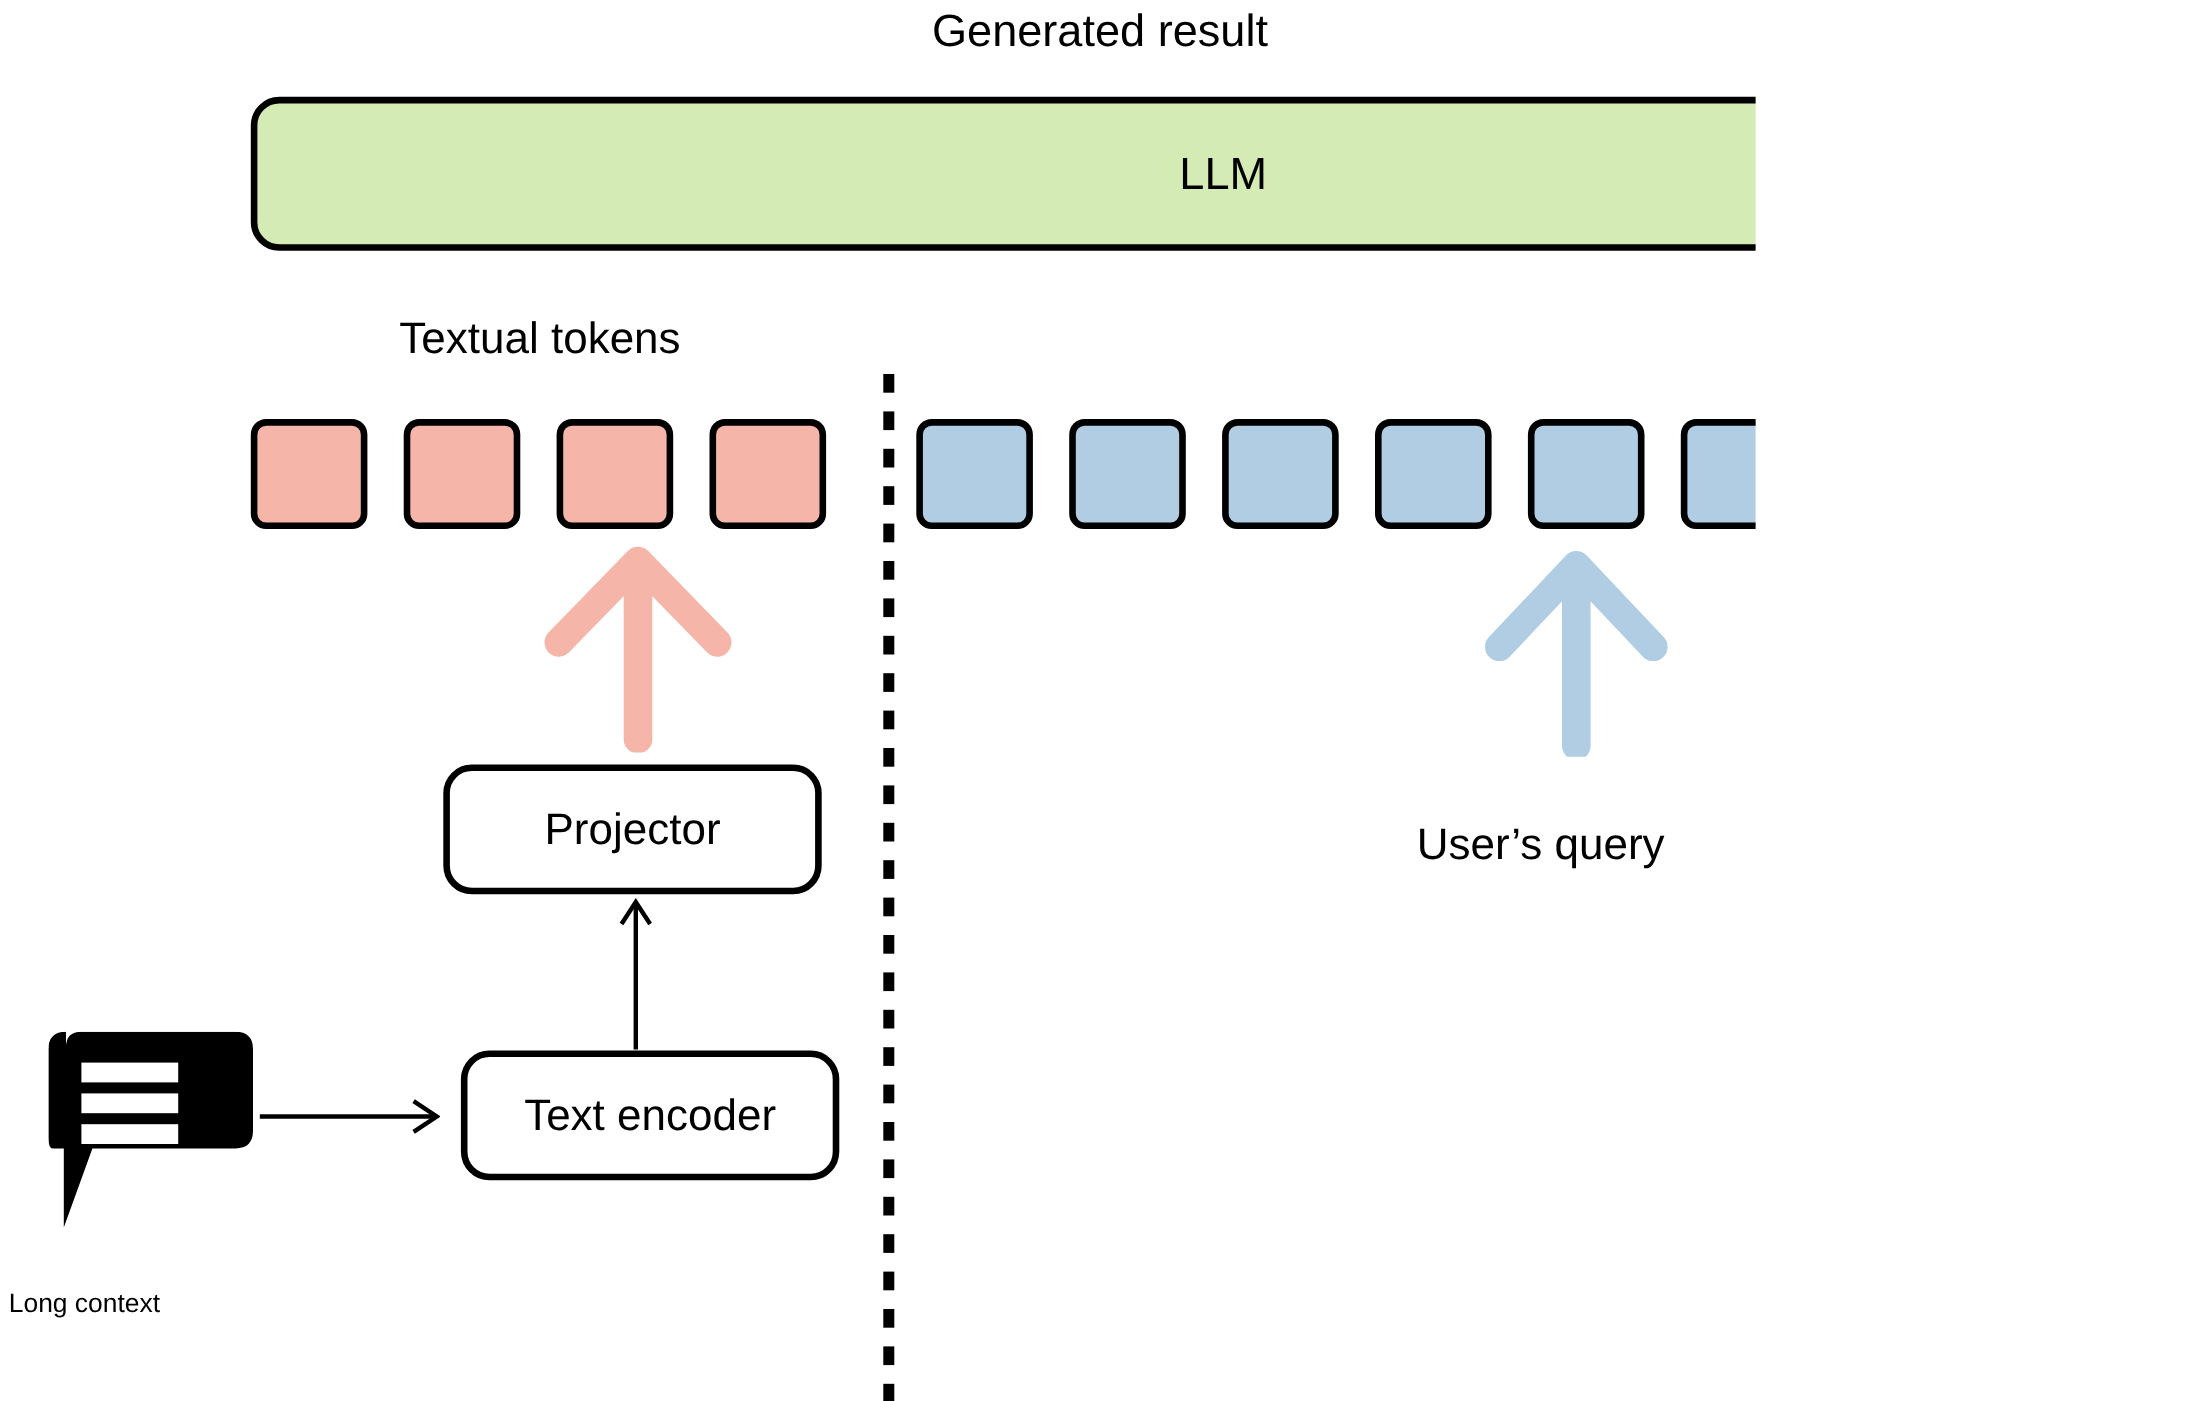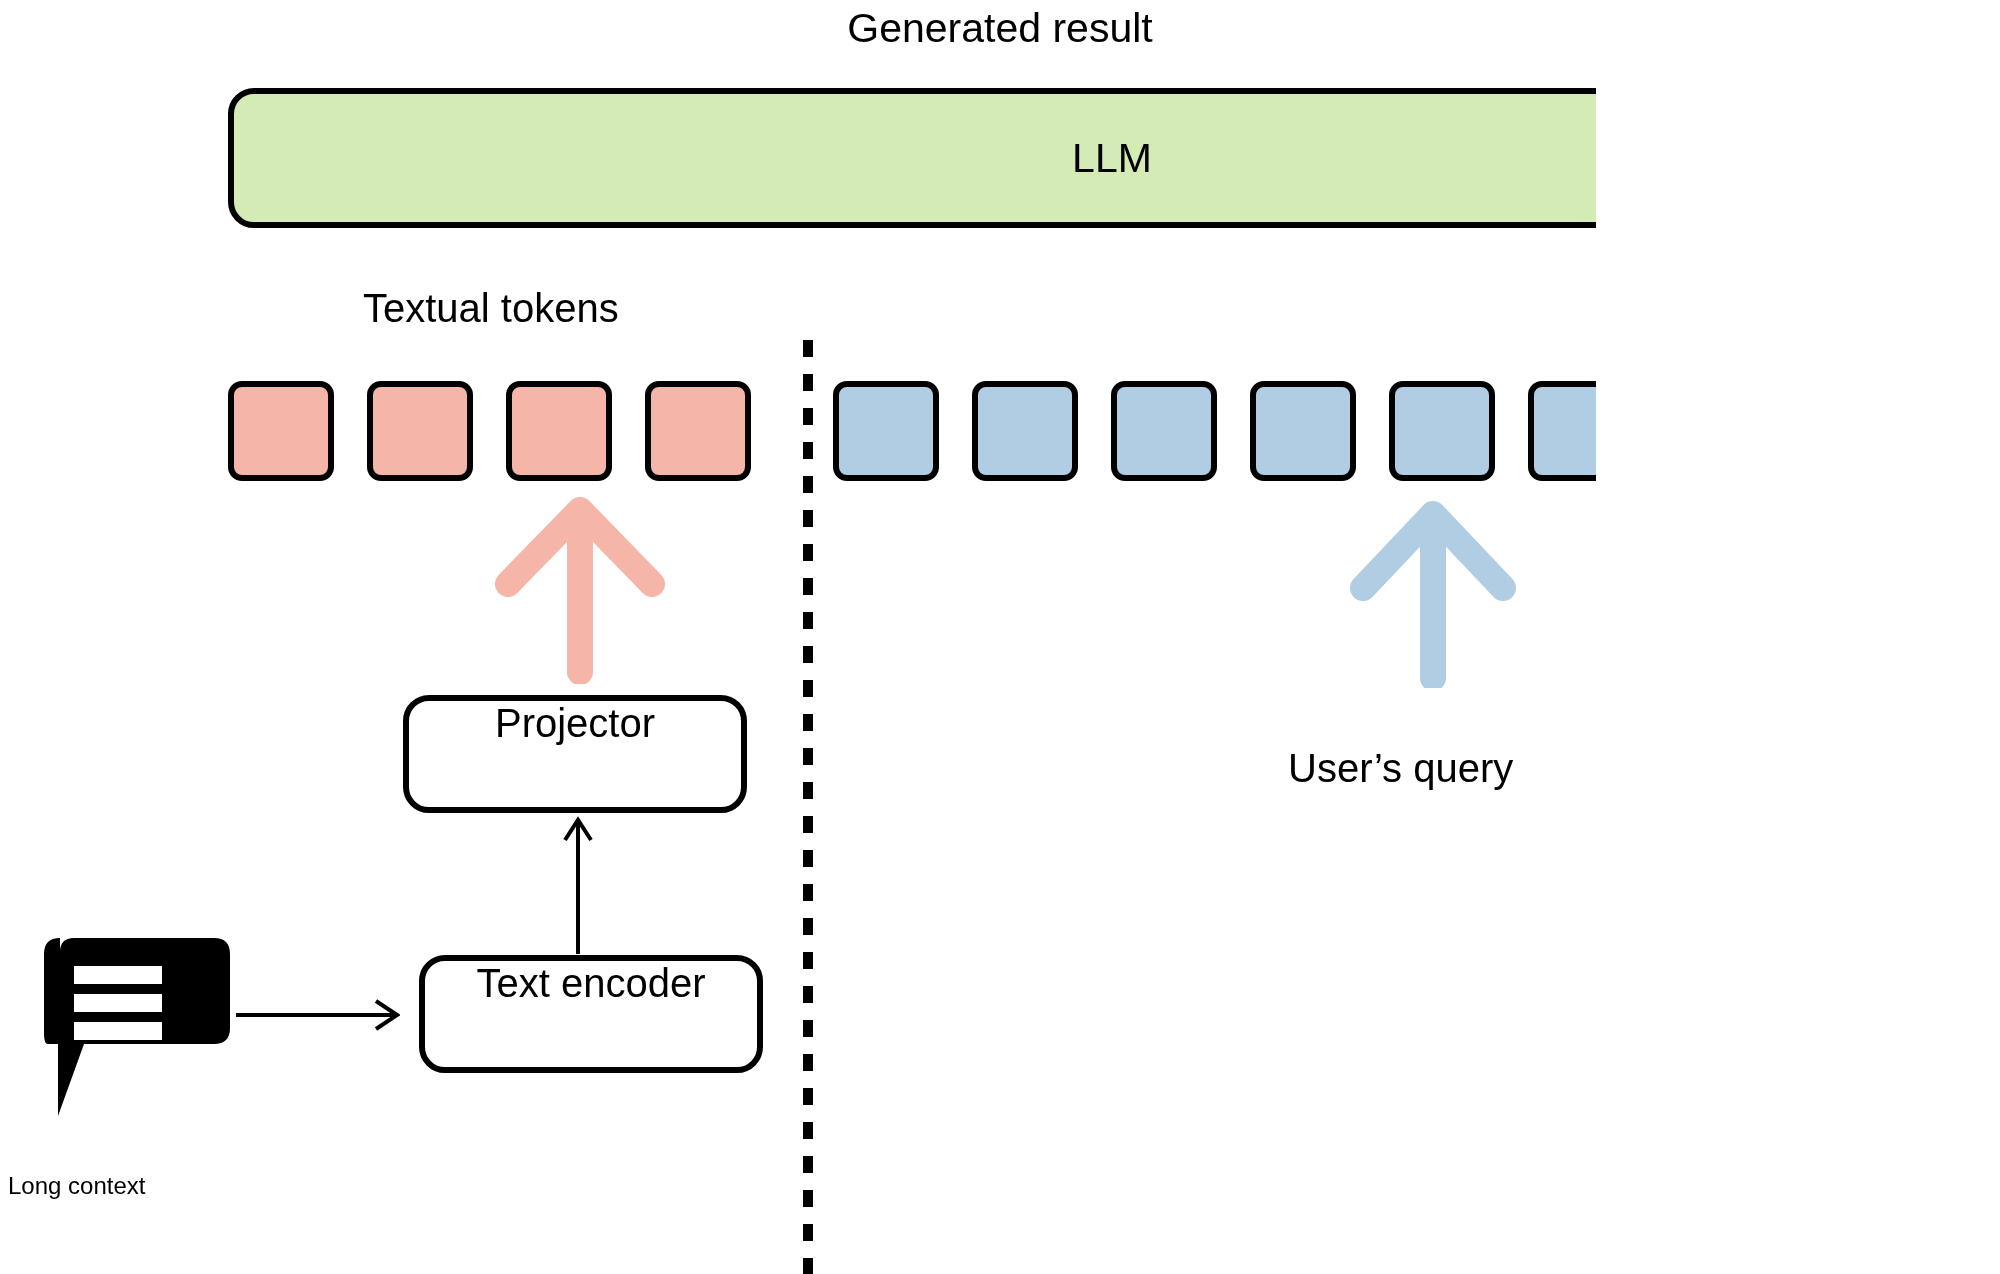--- a/index.html
+++ b/index.html
@@ -104,20 +104,21 @@
   }
 
   
   .wbox {
     position: absolute;
     box-sizing: border-box;
     border: 6px solid #000000;
     border-radius: 26px;
     background: #ffffff;
     display: flex;
+    align-items: center;
     justify-content: center;
     font-size: 40px;
     color: #000000;
   }
   .projector-box {
     left: 403px;
     top: 695px;
     width: 344px;
     height: 118px;
   }

